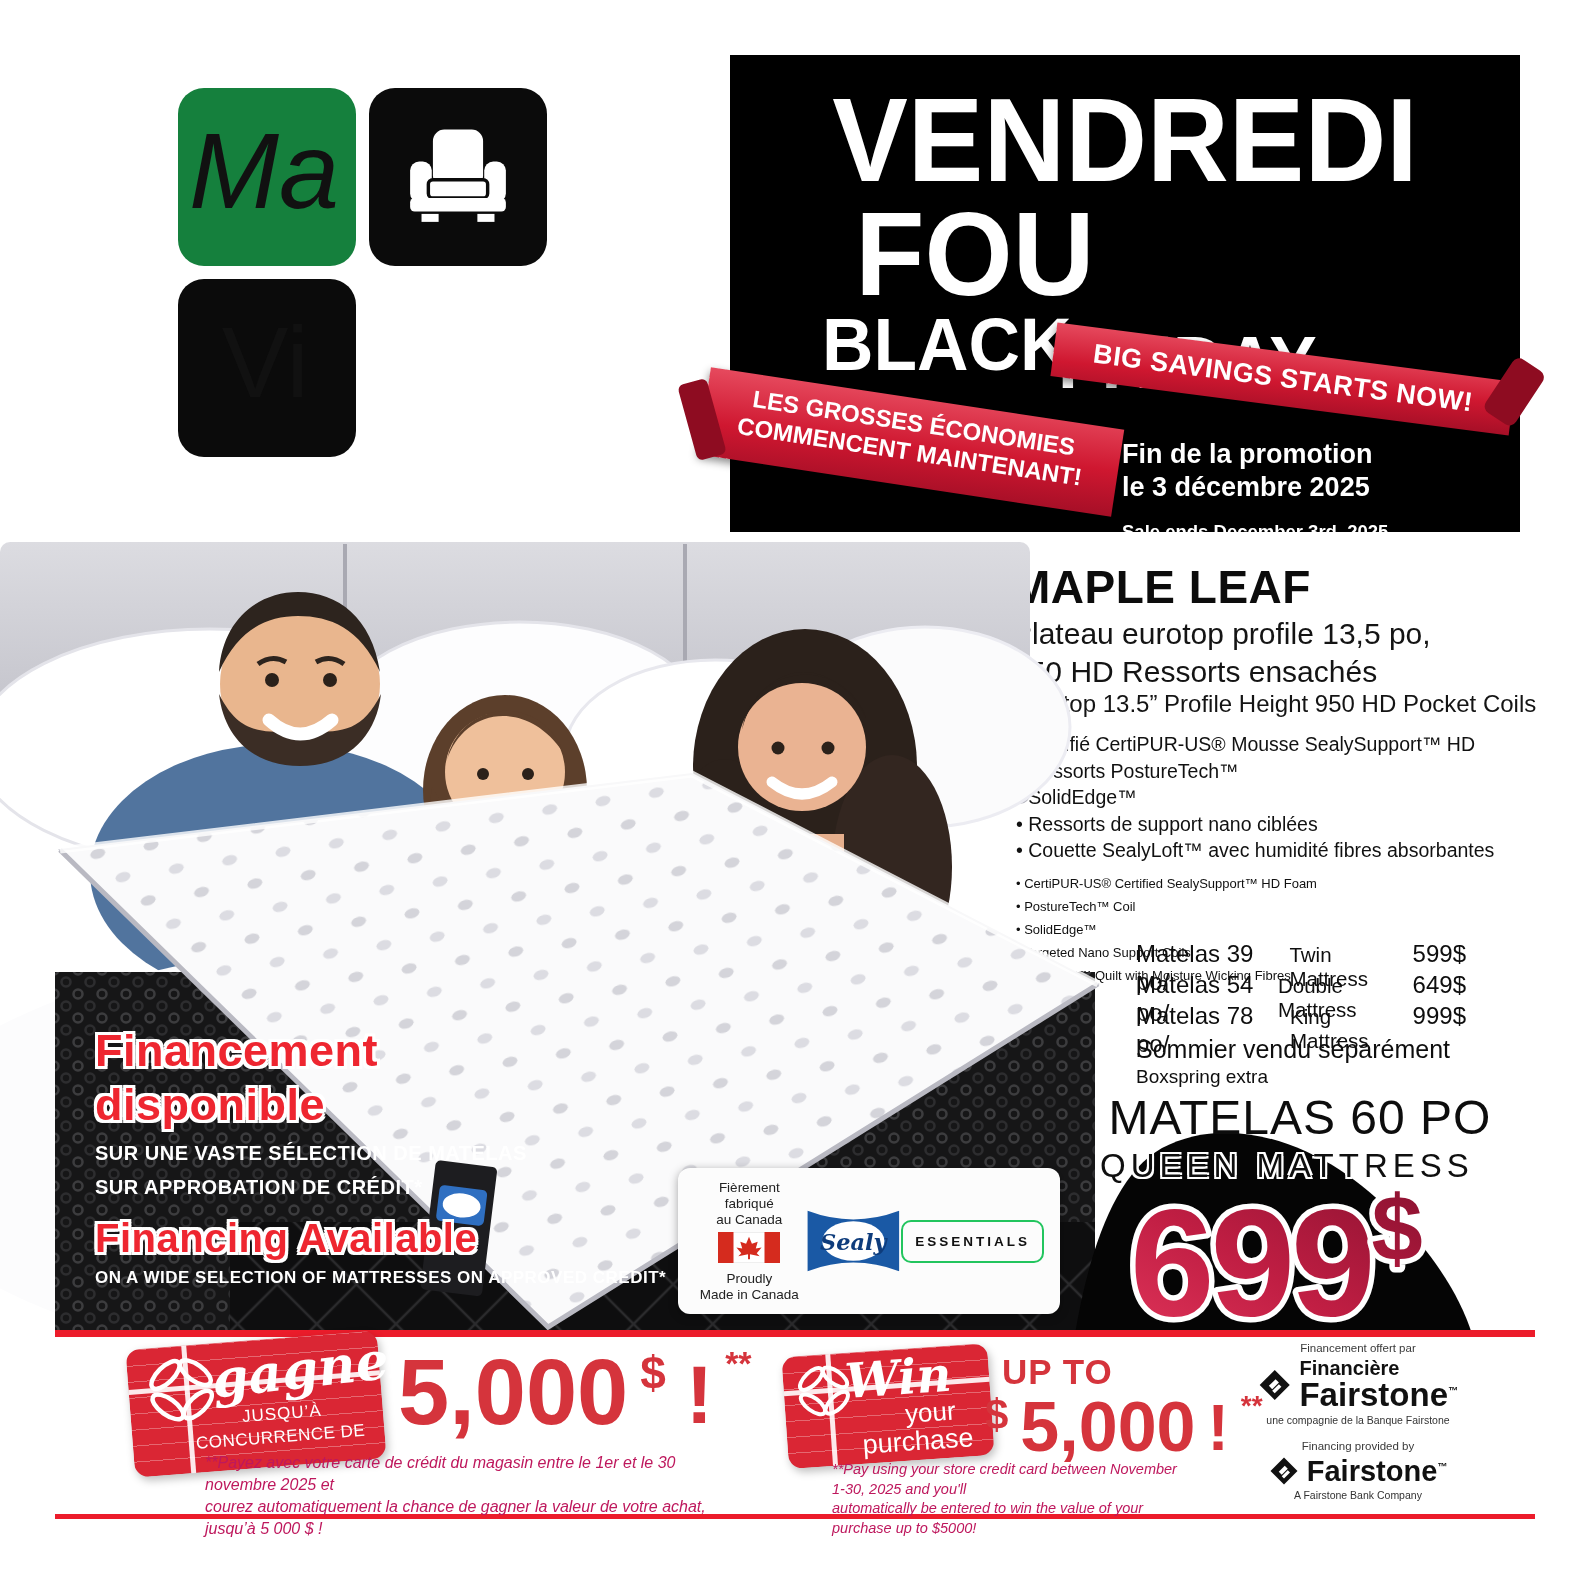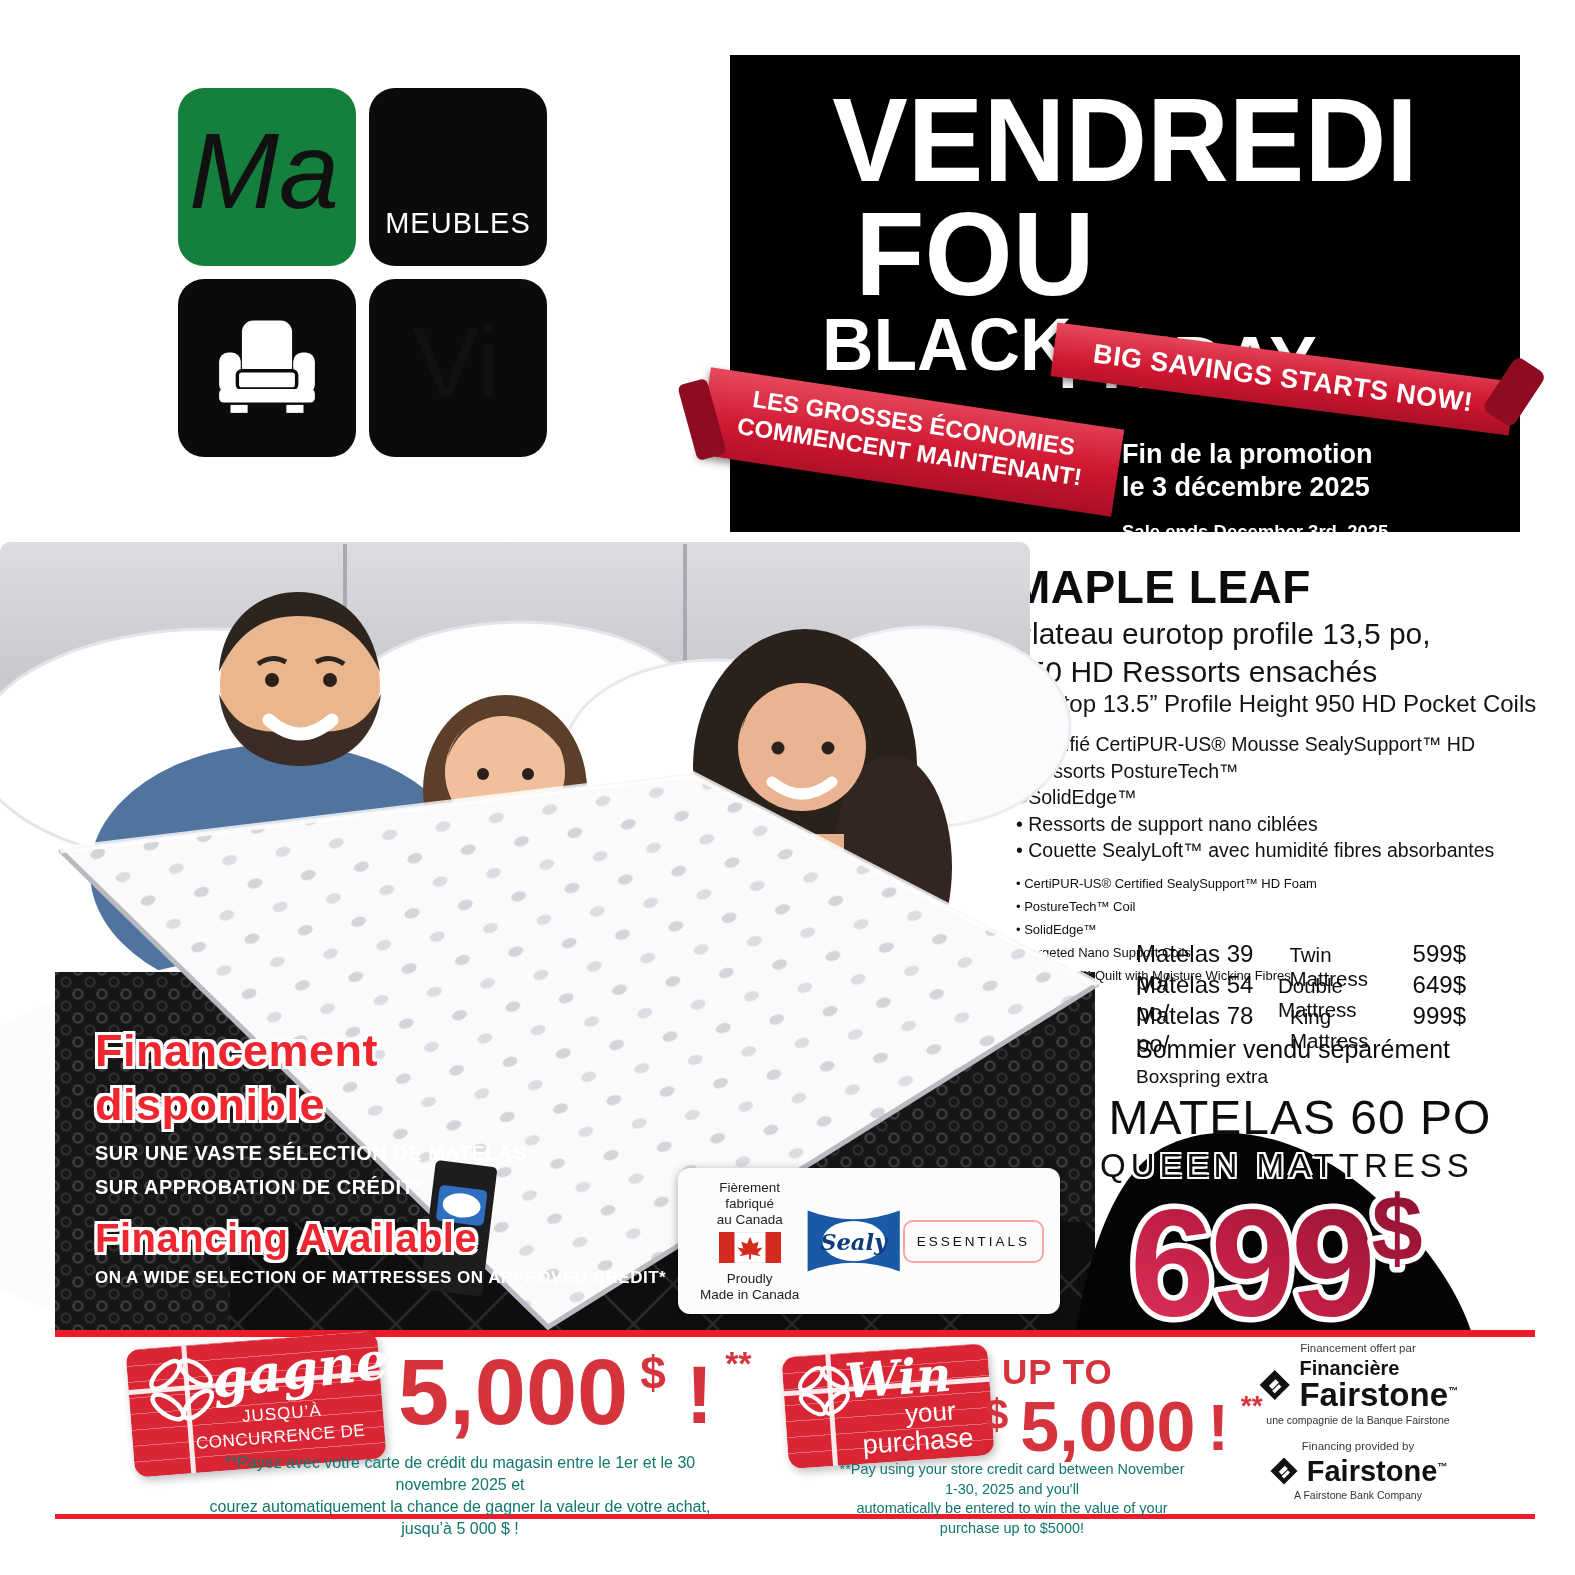--- a/index.html
+++ b/index.html
@@ -57,50 +57,47 @@
   
   .fin-red{font-weight:800;color:#ee2630;letter-spacing:.5px;
      text-shadow:-3px -3px 0 #fff,3px -3px 0 #fff,-3px 3px 0 #fff,3px 3px 0 #fff,-3px 0 0 #fff,3px 0 0 #fff,0 -3px 0 #fff,0 3px 0 #fff;
      z-index:4;line-height:1;}
   .fin-white{color:#fff;font-weight:bold;letter-spacing:.5px;z-index:4;}
   
   .badge{left:678px;top:1168px;width:382px;height:146px;background:#fcfcfc;border-radius:12px;z-index:4;
          box-shadow:0 2px 10px rgba(0,0,0,.35);display:flex;align-items:center;justify-content:space-between;
          padding:0 16px;box-sizing:border-box;}
   .badge .col1{width:128px;text-align:center;font-size:13.5px;line-height:16px;color:#222;}
-  .ess-box{border:2px solid #fca5a5;border-radius:10px;padding:12px 12px;font-size:13.5px;font-weight:normal;
+  .ess-box{border:2px solid #22c55e;border-radius:10px;padding:12px 12px;font-size:13.5px;font-weight:bold;
            letter-spacing:3px;color:#111;white-space:nowrap;}
   
   .redline{background:#ec1c2b;z-index:4;}
   .gift-card{background:#da2634;border-radius:14px;z-index:5;
      background-image:repeating-linear-gradient(0deg,rgba(255,255,255,0) 0 15px,rgba(255,255,255,.30) 15px 16px);
      box-shadow:2px 4px 8px rgba(0,0,0,.25);color:#fff;}
   .gift-card .vband{position:absolute;top:0;bottom:0;width:5px;background:rgba(255,255,255,.9);}
   .gift-card .hband{position:absolute;left:0;right:0;height:5px;background:rgba(255,255,255,.9);}
   .amt{color:#d5343c;font-weight:800;line-height:1;display:flex;align-items:flex-start;z-index:5;gap:12px;}
-  .fine{font-size:16px;line-height:22px;color:#0f766e;text-align:center;z-index:5;}
+  .fine{font-size:16px;line-height:22px;color:#be185d;text-align:left;z-index:5;font-style:italic;}
   .fine.en{font-size:14.5px;line-height:19.5px;}
   .fairstone{left:1258px;top:1342px;width:200px;text-align:center;z-index:5;color:#111;}
   .fs-label{font-size:11.5px;color:#3a3a3a;}
   .fs-row{display:flex;align-items:center;justify-content:center;gap:8px;margin-top:4px;}
   .fs-name{text-align:left;font-weight:bold;line-height:1;}
   .fs-sub{font-size:10.5px;color:#333;margin-top:3px;}
   sup.tm{font-size:10px;vertical-align:super;}
 </style>
 </head>
 <body>
 
 <div class="page">
 
   <div class="abs logo-grid" style="left:178px;top:88px;">
     <div class="tile gray">
       <span class="big-script">Ma</span>
-    </div>
-    <div class="tile">
-      <span class="meubles">MEUBLES</span>
     </div>
     <div class="tile">
       <svg class="abs" style="left:32px;top:34px;" width="114" height="104" viewBox="0 0 100 90">
         <rect x="28" y="6" width="44" height="50" rx="10" fill="#fff"></rect>
         <rect x="8" y="34" width="19" height="36" rx="8" fill="#fff"></rect>
         <rect x="73" y="34" width="19" height="36" rx="8" fill="#fff"></rect>
         <rect x="24" y="50" width="52" height="16" rx="4" fill="#fff" stroke="#0b0b0b" stroke-width="3"></rect>
         <rect x="8" y="66" width="84" height="12" rx="4" fill="#fff"></rect>
         <rect x="18" y="80" width="15" height="7" fill="#fff"></rect>
         <rect x="67" y="80" width="15" height="7" fill="#fff"></rect>

